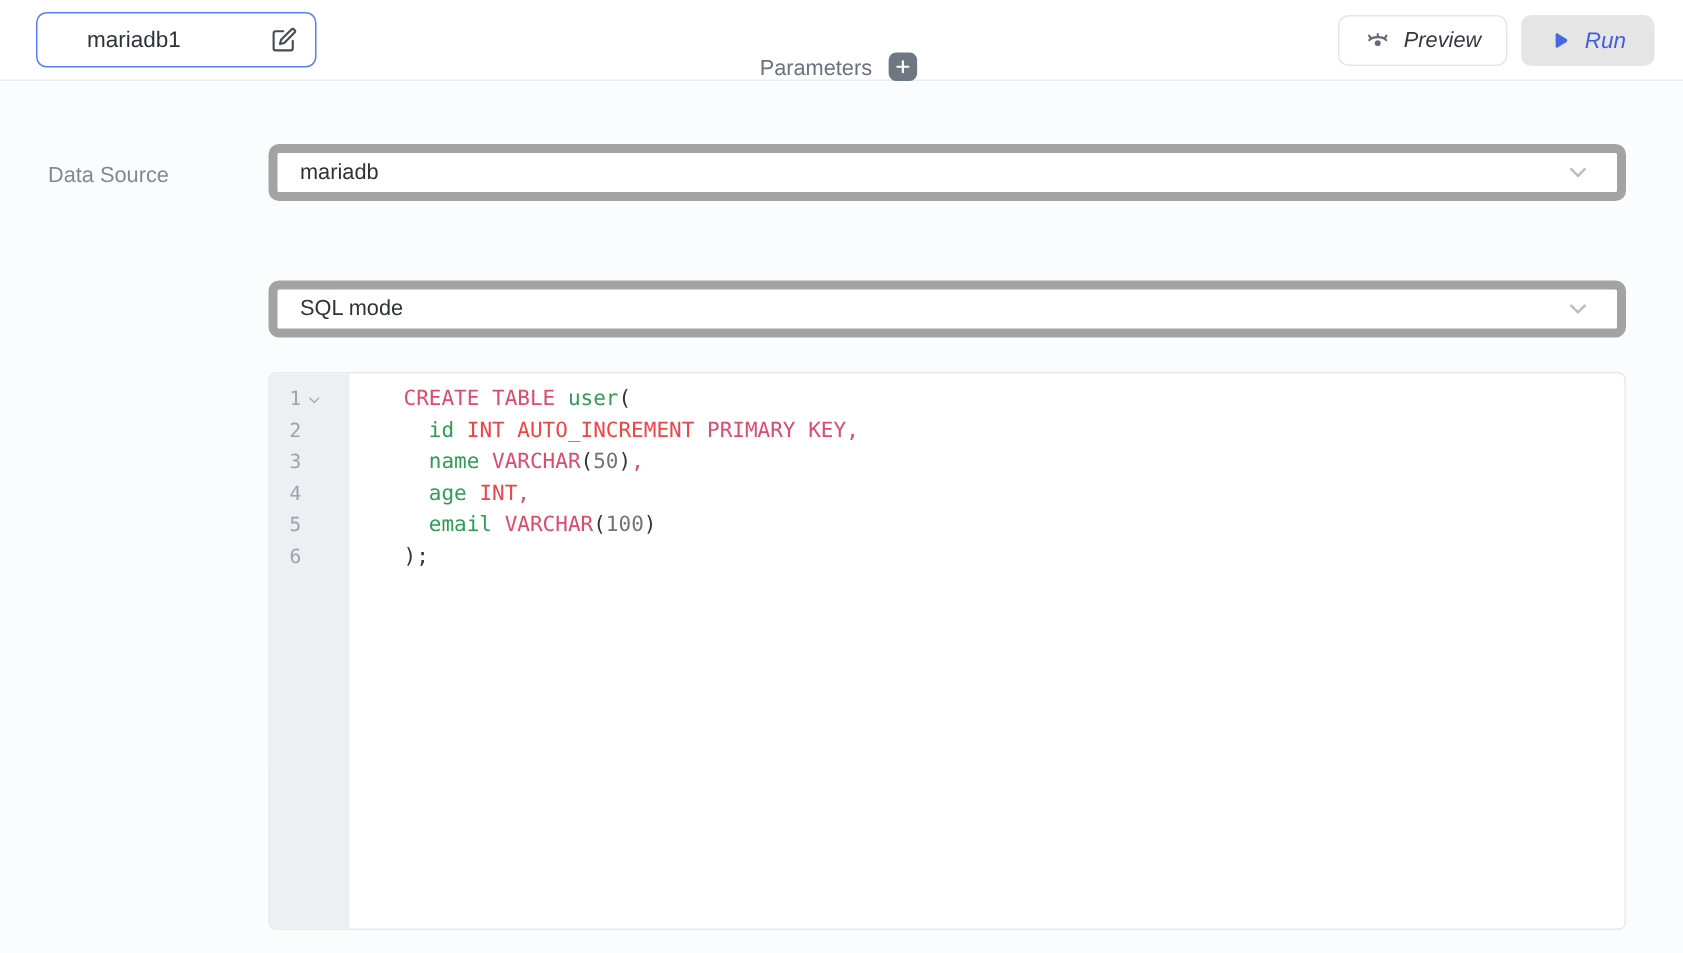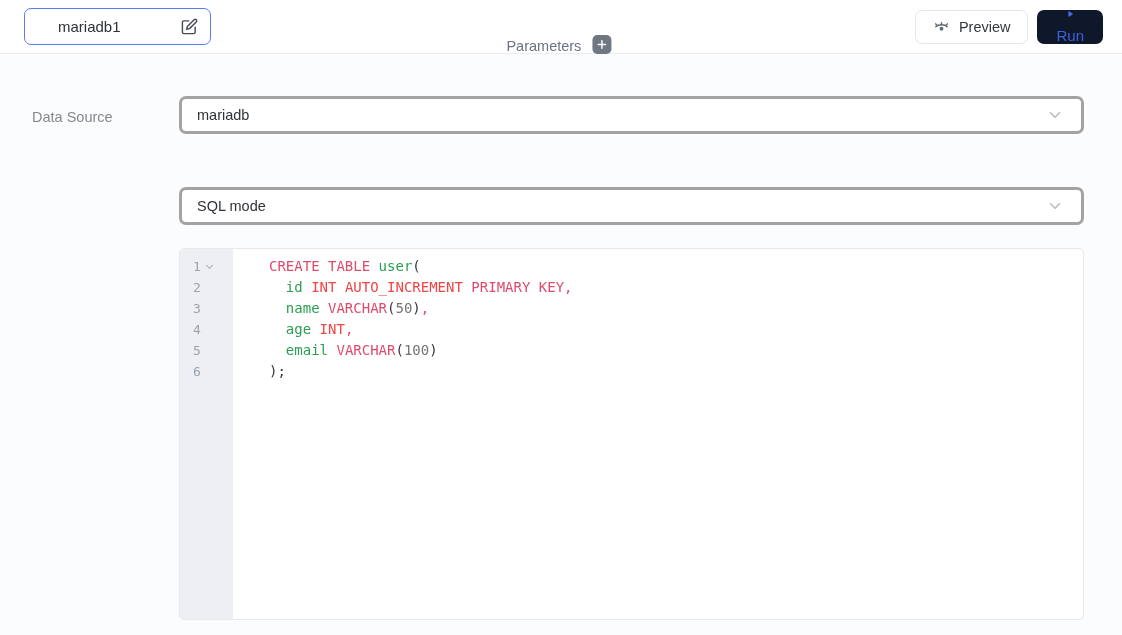--- a/index.html
+++ b/index.html
@@ -34,33 +34,33 @@
   .plus-btn {
     width: 19px; height: 19px; border-radius: 5px; background: #6f7782; border: none;
     color: #ffffff; font-size: 14px; line-height: 17px; text-align: center; cursor: pointer;
     display: flex; align-items: center; justify-content: center; padding-bottom: 1px;
   }
   .right-group {
     position: absolute; right: 19px; top: 10px; display: flex; gap: 9px; align-items: center;
   }
   .btn {
     height: 34px; border-radius: 7px; display: flex; align-items: center; gap: 9px;
-    font-family: "Liberation Sans", sans-serif; cursor: pointer;
+    font-family: "Liberation Sans", sans-serif; cursor: pointer; font-style: italic;
   }
   .btn-preview { background: #ffffff; border: 1px solid #e4e6e9; padding: 0 17px; }
   .btn-preview span { font-size: 14.5px; color: #33383f; }
-  .btn-run { background: #0f172a; border: none; padding: 0 19px; flex-direction: column; }
+  .btn-run { background: #e5e5e5; border: none; padding: 0 19px; }
   .btn-run span { font-size: 15px; color: #3e5fe0; }
   
   .field-label {
     position: absolute; left: 32px; top: 109px; font-size: 14.5px; color: #84888f;
   }
   .select {
     position: absolute; left: 179px; width: 905px; height: 38px;
-    background: #ffffff; border: 3px solid #a3a3a3; border-radius: 7px;
+    background: #ffffff; border: 6px solid #a3a3a3; border-radius: 7px;
     display: flex; align-items: center; padding: 0 17px 0 15px;
     font-size: 14.5px; color: #2f3338; cursor: pointer;
   }
   .select .chev { margin-left: auto; display: flex; align-items: center; }
   #select-datasource { top: 96px; }
   #select-mode { top: 187px; }
   
   .editor {
     position: absolute; left: 179px; top: 248px; width: 905px; height: 372px;
     background: #ffffff; border: 1px solid #e7e9ec; border-radius: 5px;

